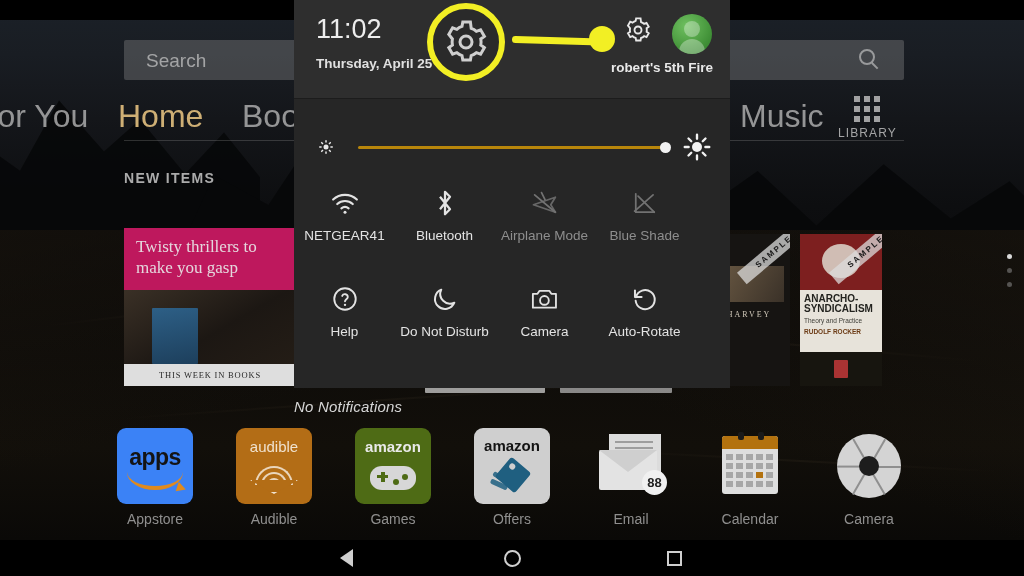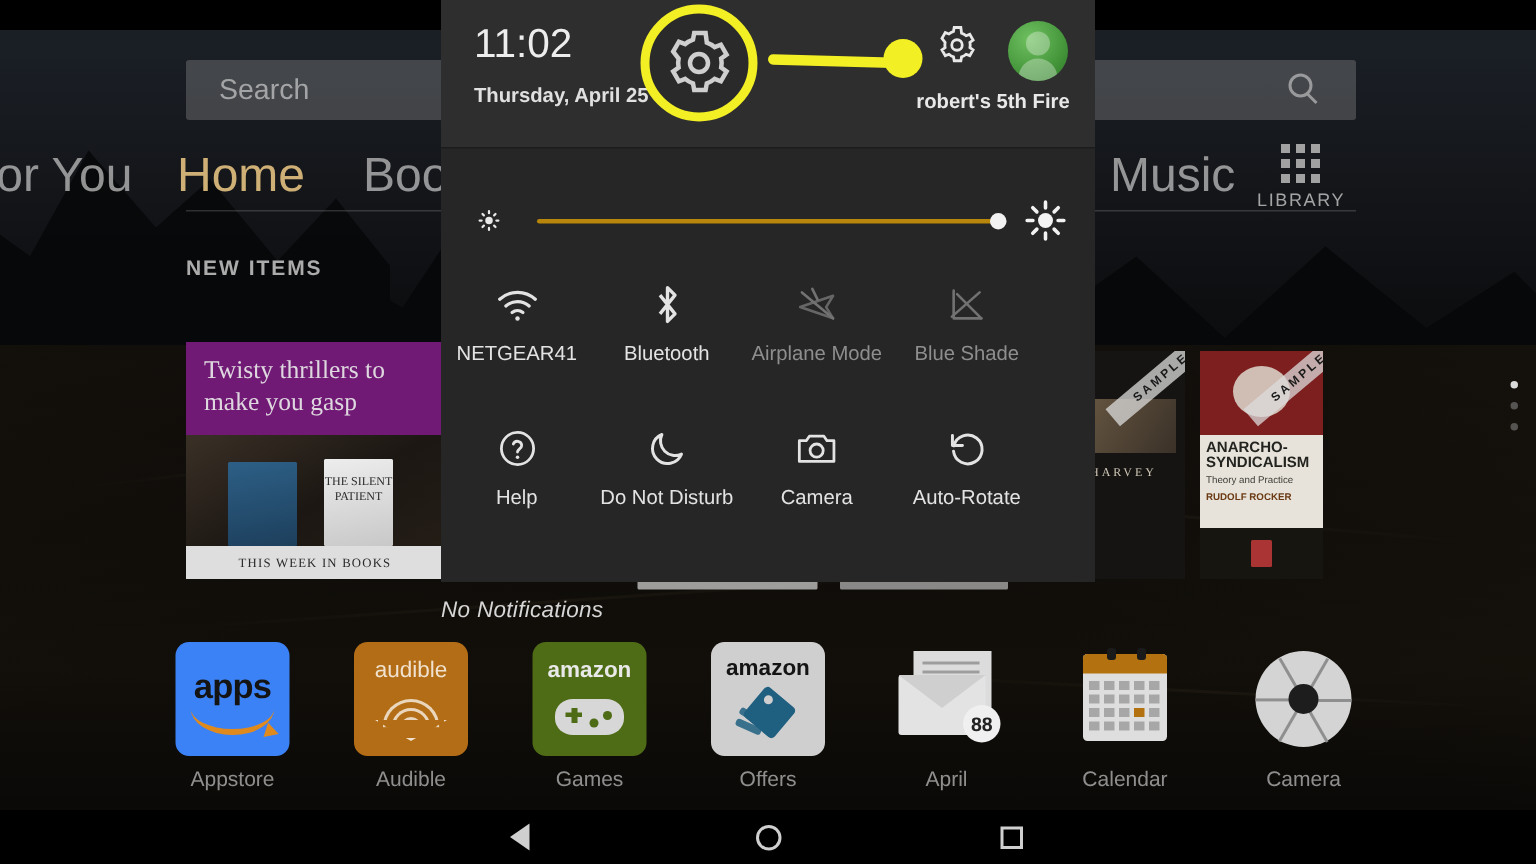--- a/index.html
+++ b/index.html
@@ -99,21 +99,21 @@
   .liblabel { font-size:12px; letter-spacing:1.1px; color:#c4c4c4; opacity:.82; }
 
   .newitems {
     position:absolute; left:124px; top:170px;
     font-size:14px; letter-spacing:1.3px; color:#cfcfcf; opacity:.82; font-weight:600;
   }
 
   
   .card { position:absolute; overflow:hidden; }
   .card-thrill {
-    left:124px; top:228px; width:172px; height:158px; background:#701a75;
+    left:124px; top:228px; width:172px; height:158px; background:#be185d;
   }
   .thrill-title {
     position:absolute; left:12px; top:8px; width:156px;
     font-family:"Liberation Serif", serif; font-size:17px; line-height:1.26;
     color:#e8e8e8; opacity:.92;
   }
   .thrill-photo {
     position:absolute; left:0; top:62px; width:172px; height:74px;
     background: linear-gradient(150deg,#3a3026,#1c1713 55%,#241d16);
   }
@@ -378,23 +378,20 @@
     </div>
     <div class="liblabel">LIBRARY</div>
   </div>
 
   <div class="newitems">NEW ITEMS</div>
 
   <div class="card card-thrill">
     <div class="thrill-title">Twisty thrillers to make you gasp</div>
     <div class="thrill-photo">
       <div class="bk bk-a"></div>
-      <div class="bk bk-b">
-        <span>THE SILENT PATIENT</span>
-      </div>
     </div>
     <div class="thrill-foot">THIS WEEK IN BOOKS</div>
   </div>
 
   <div class="card card-sample cs1">
     <div class="harvey-photo"></div>
     <div class="harvey-name">HARVEY</div>
     <div class="samp-band">SAMPLE</div>
   </div>
 
@@ -469,21 +466,21 @@
         <div class="env-back">
             <i style="top:7px;"></i>
             <i style="top:13px;"></i>
             <i style="top:19px;"></i>
             <i style="top:25px;"></i>
           </div>
         <div class="env-body"></div>
         <div class="env-flap"></div>
         <div class="badge">88</div>
       </div>
-      <div class="docklabel">April</div>
+      <div class="docklabel">Email</div>
     </div>
 
     <div class="dockitem" style="left:690px;">
       <div class="dockicon ic-cal">
         <div class="cal-body"></div>
         <div class="cal-head"></div>
         <div class="cal-ring" style="left:26px;"></div>
         <div class="cal-ring" style="left:46px;"></div>
         <div class="cal-grid">
           <i></i>

